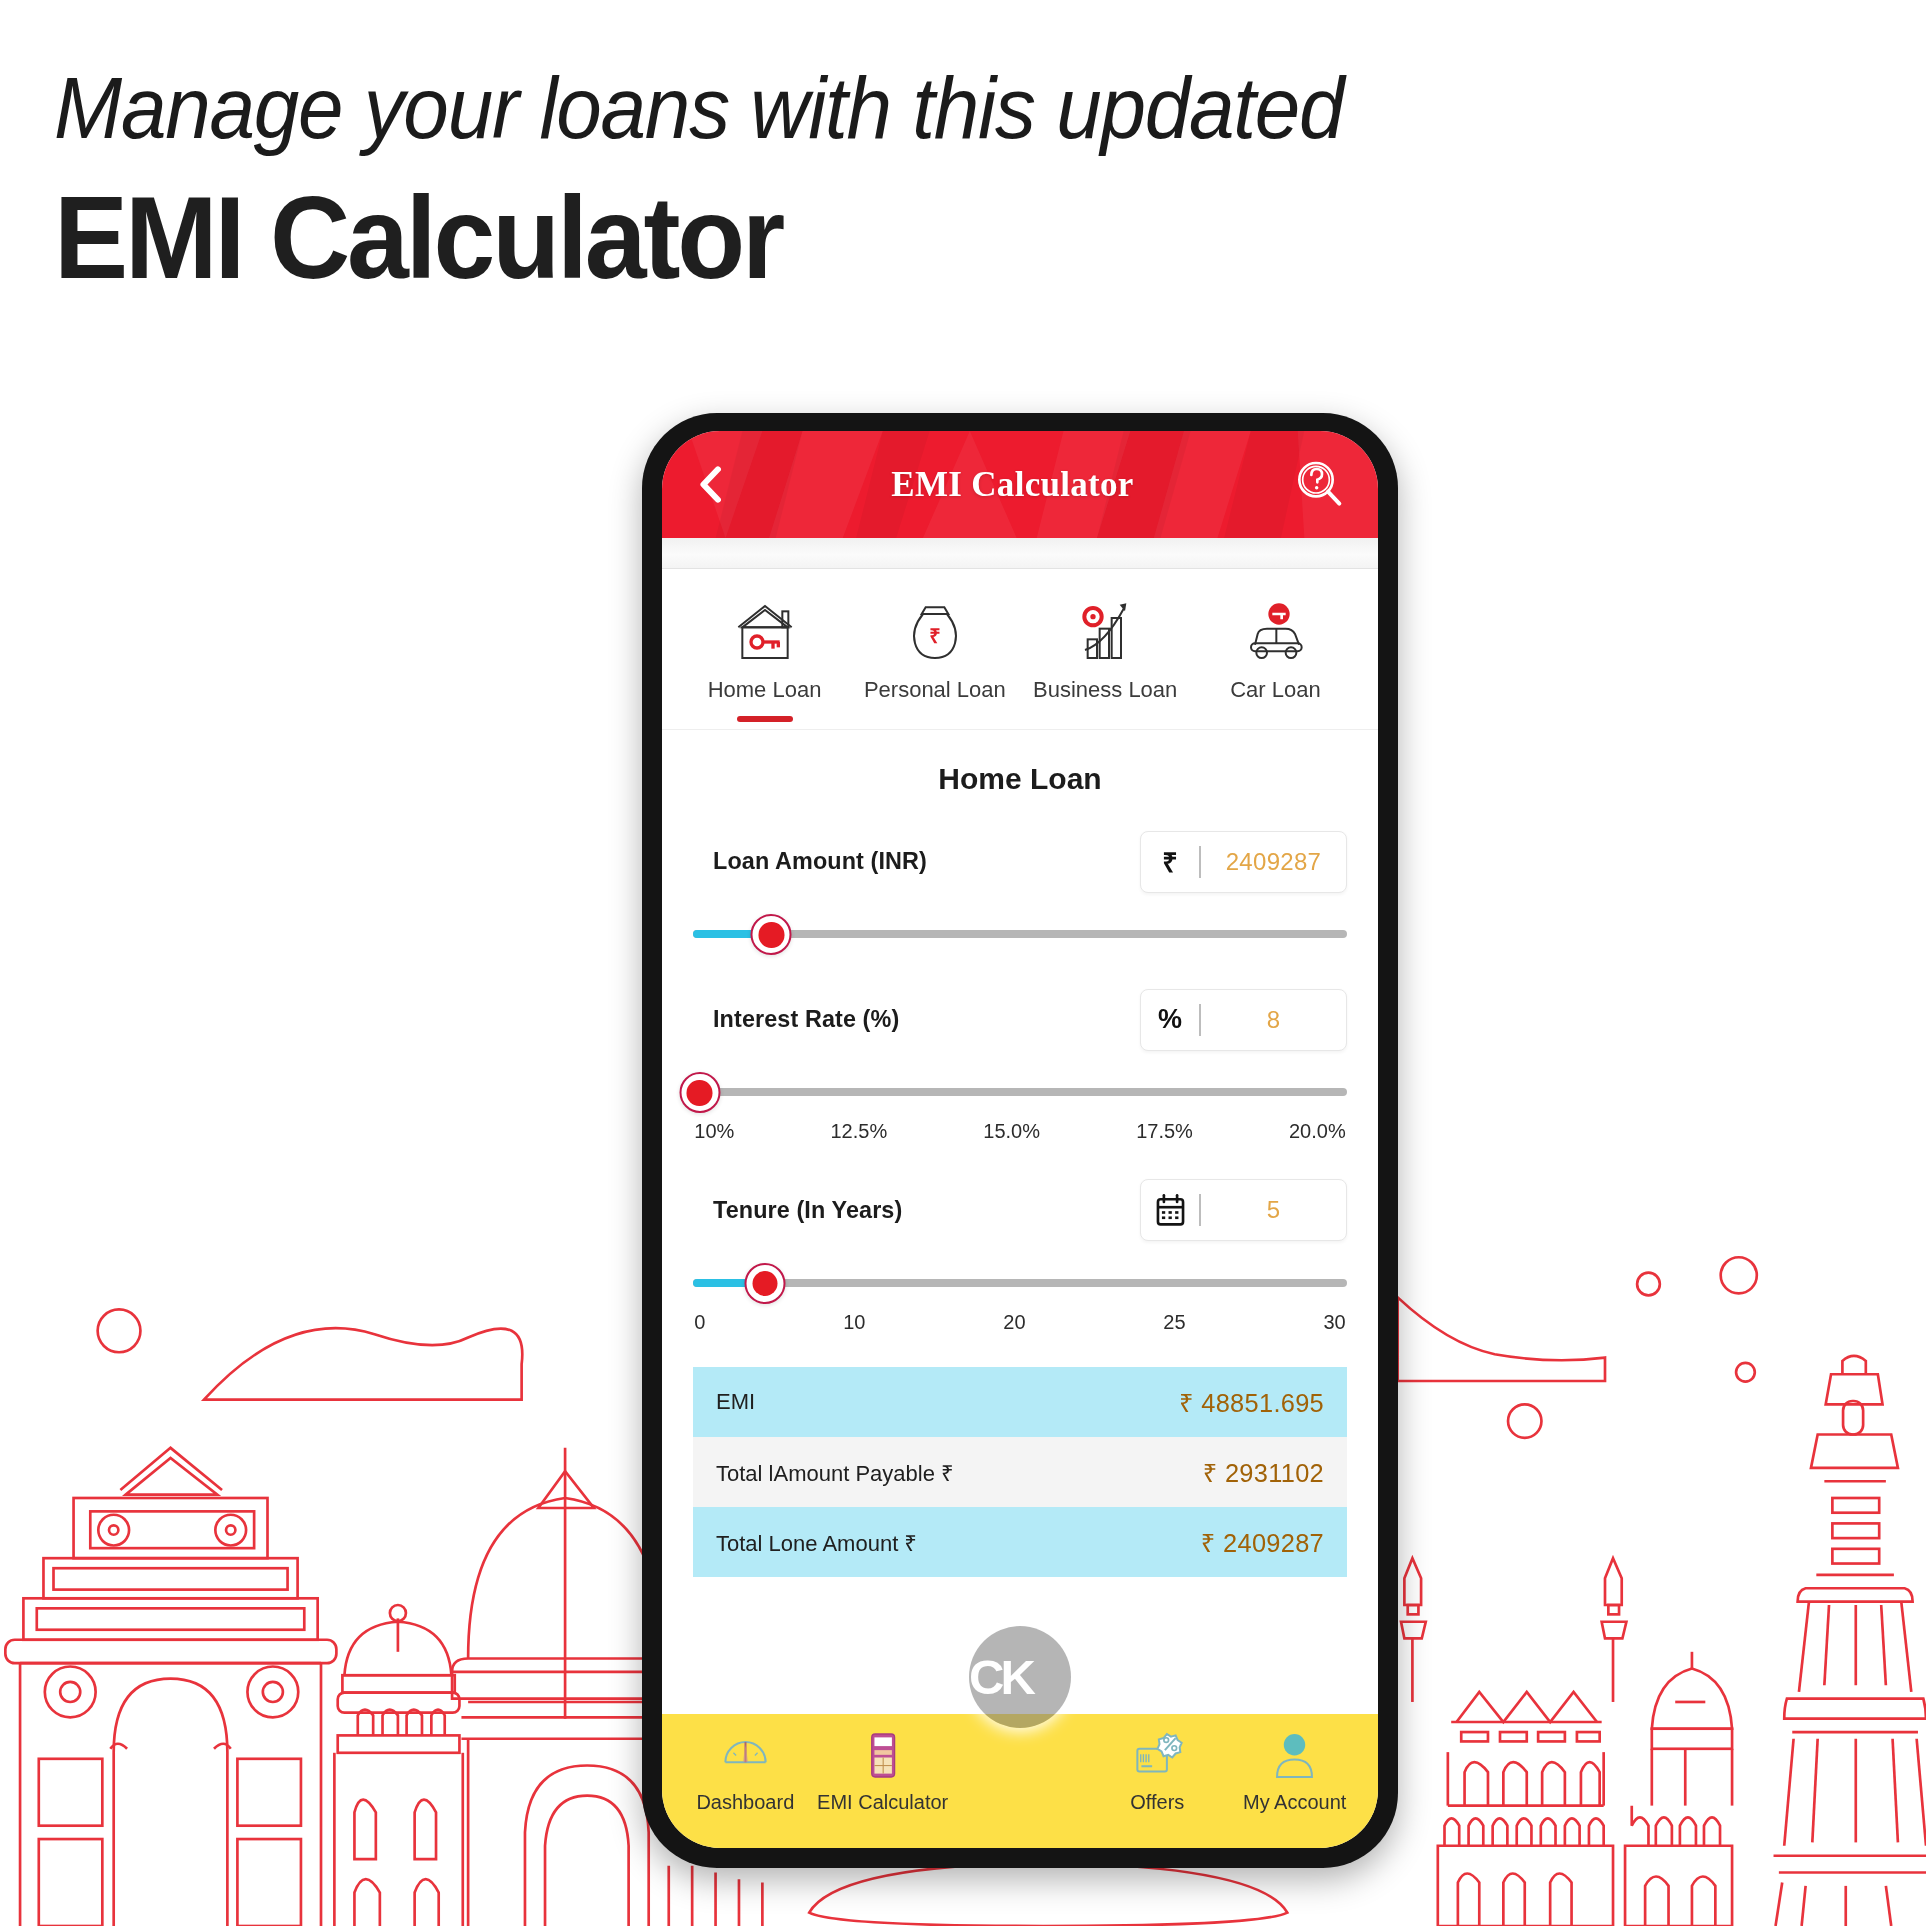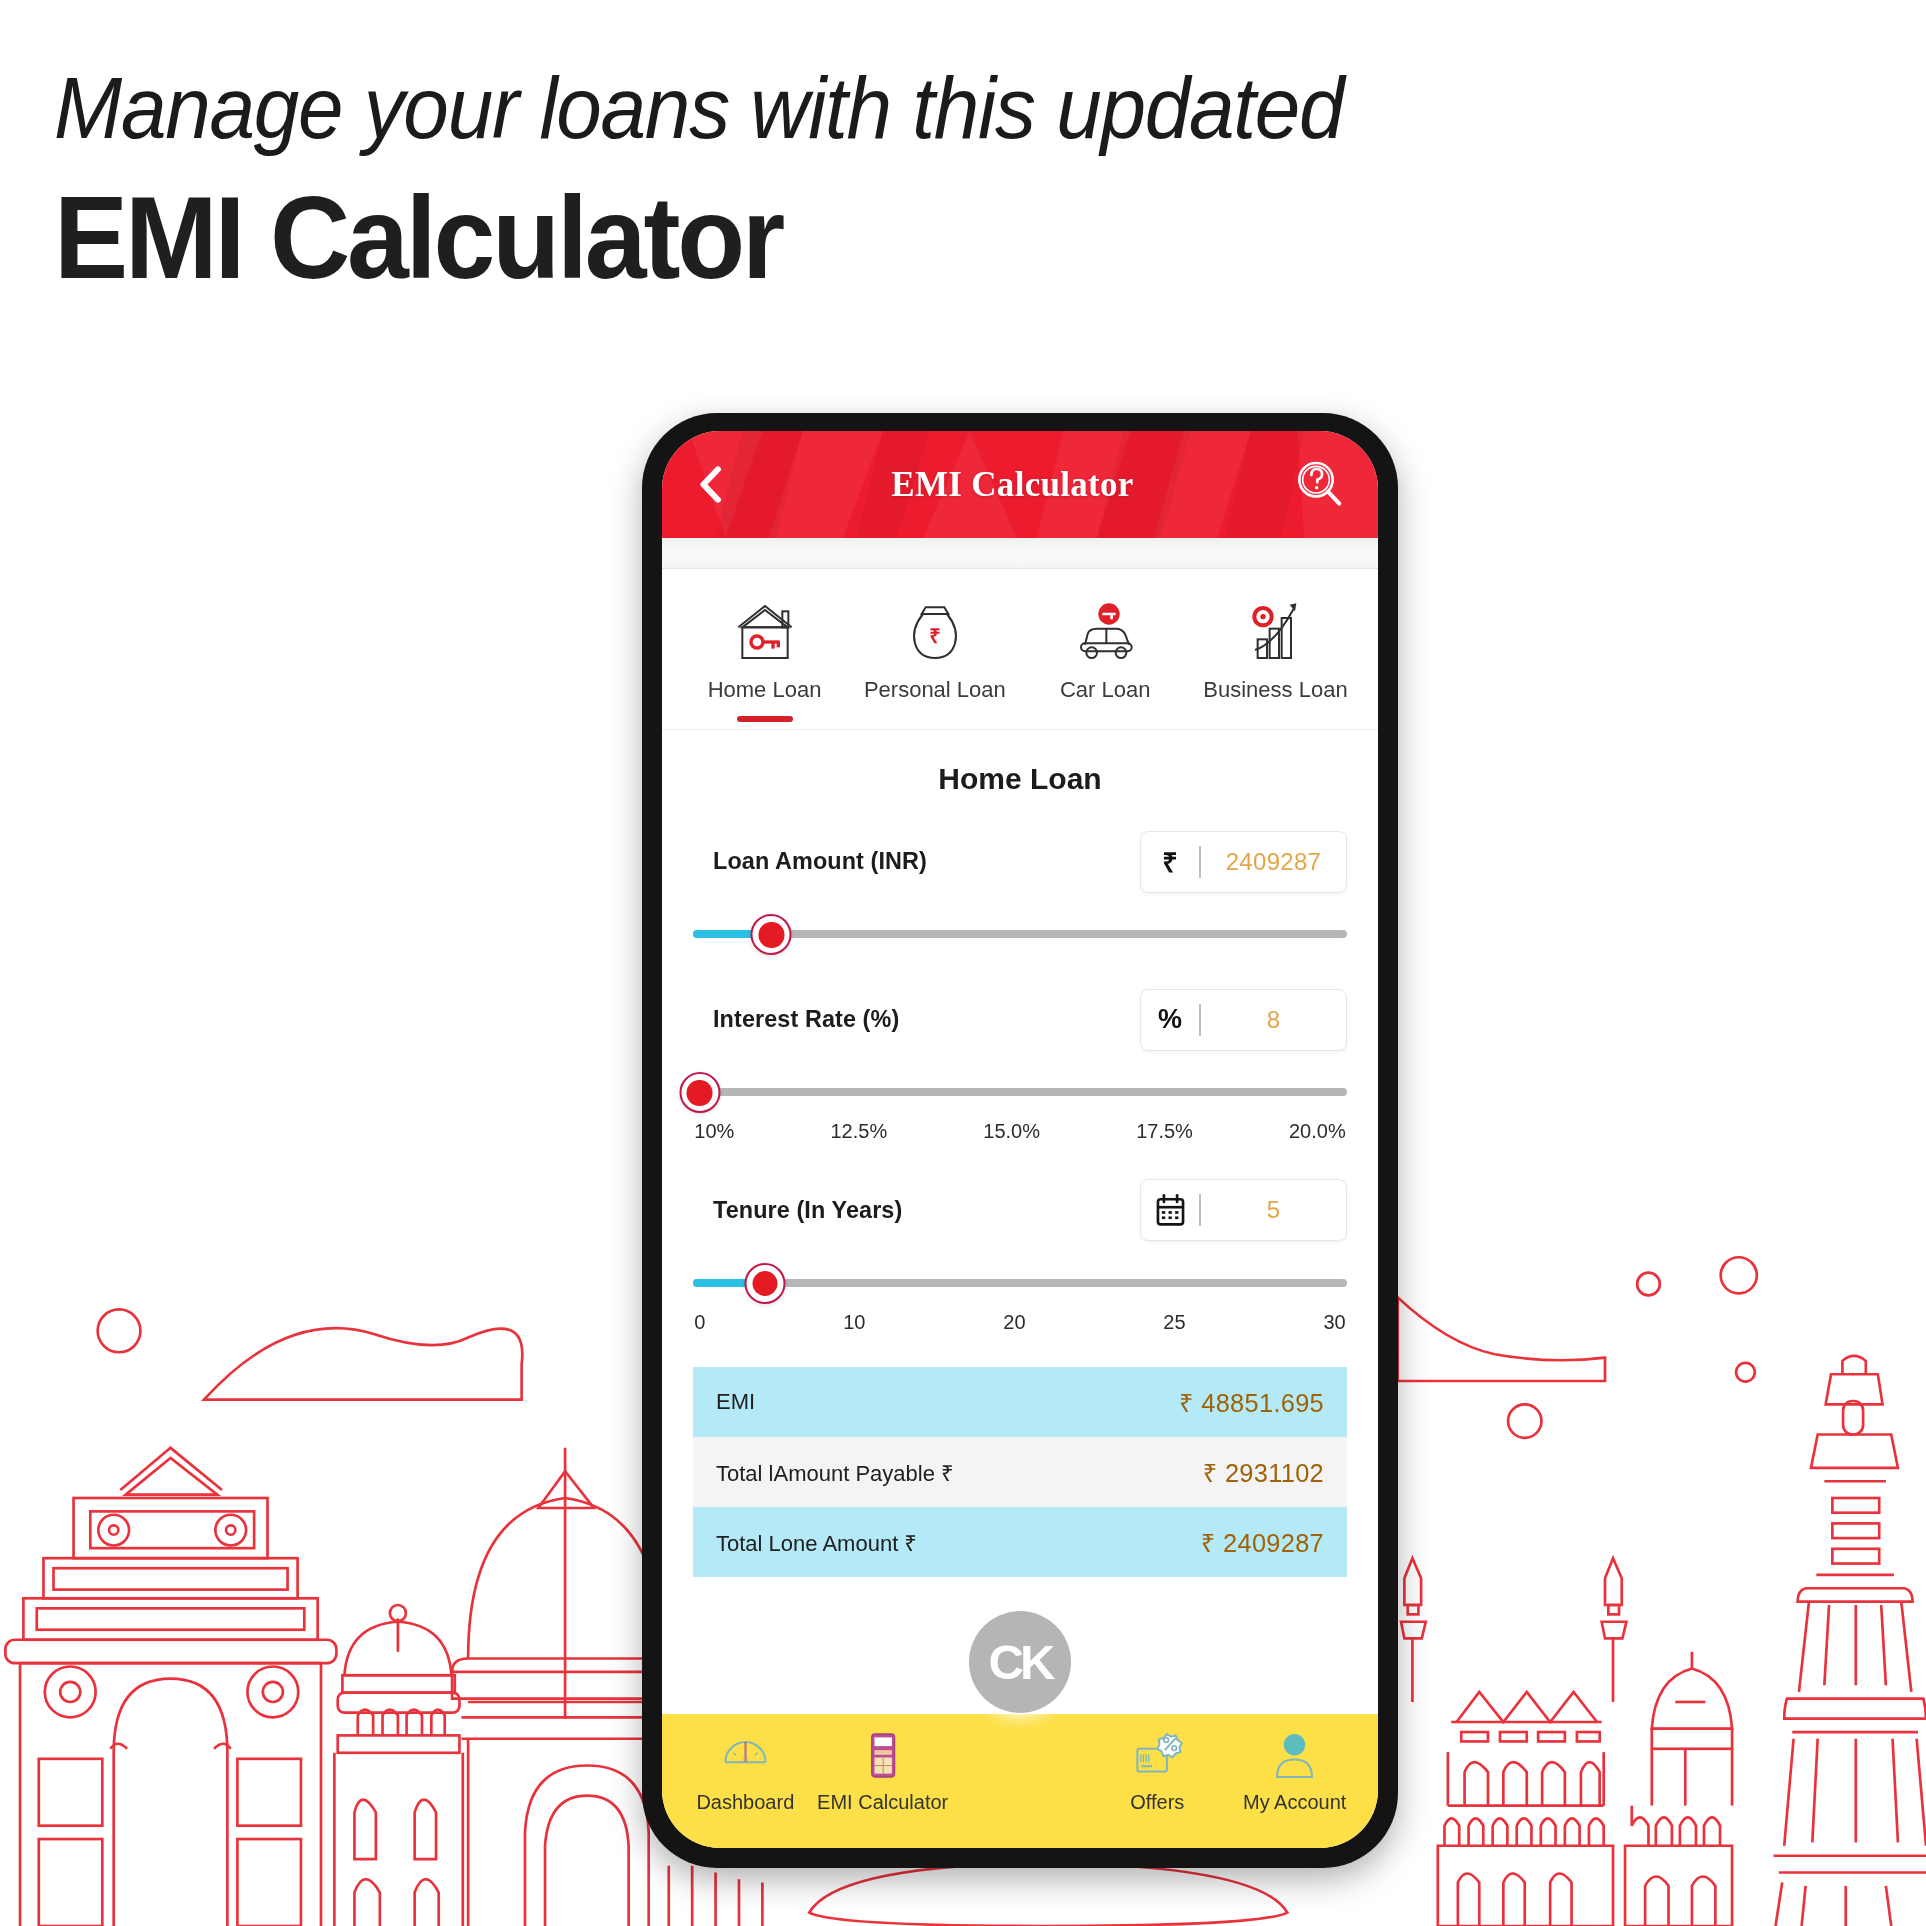--- a/index.html
+++ b/index.html
@@ -256,26 +256,26 @@
     font-size:25.4px;
     color:#a16207;
     font-family:"Liberation Sans", sans-serif;
     letter-spacing:0.3px;
   }
 
   
   #ck-watermark {
     position:absolute;
     left:50%;
-    bottom:135px;
+    bottom:120px;
     transform:translateX(-50%);
     width:102px; height:102px;
     border-radius:50%;
     background:rgba(120,120,120,.55);
-    display:flex; align-items:center; justify-content:center;
+    display:flex; align-items:center; justify-content:flex-start;
     z-index:7;
     box-shadow:0 4px 14.7px rgba(255,255,255,.9);
   }
   #ck-watermark span {
     color:#fff;
     font-size:49px;
     font-weight:700;
     letter-spacing:-4px;
     font-family:"Liberation Sans", sans-serif;
   }
@@ -543,46 +543,46 @@
             <text x="52" y="68" font-size="30" font-family="Liberation Sans, sans-serif" fill="#E02029" text-anchor="middle" font-weight="bold">₹</text>
           </svg>
         </div>
         <div class="tab-label">Personal Loan</div>
         <div class="tab-underline"></div>
       </div>
 
       <div class="loan-tab">
         <div class="tab-icon">
           <svg width="70" height="64" viewBox="0 0 104 96">
+            <rect x="26" y="62" width="14" height="28" fill="none" stroke="#2f2f2f" stroke-width="3"></rect>
+            <rect x="44" y="46" width="14" height="44" fill="none" stroke="#2f2f2f" stroke-width="3"></rect>
+            <rect x="62" y="30" width="14" height="60" fill="none" stroke="#2f2f2f" stroke-width="3"></rect>
+            <path d="M22 78 Q52 68 80 16" fill="none" stroke="#2f2f2f" stroke-width="3"></path>
+            <path d="M74 10 L84 8 L82 20 Z" fill="#2f2f2f"></path>
+            <circle cx="34" cy="28" r="13" fill="none" stroke="#E02029" stroke-width="6"></circle>
+            <circle cx="34" cy="28" r="4" fill="#E02029"></circle>
+          </svg>
+        </div>
+        <div class="tab-label">Business Loan</div>
+        <div class="tab-underline"></div>
+      </div>
+
+      <div class="loan-tab">
+        <div class="tab-icon">
+          <svg width="70" height="64" viewBox="0 0 104 96">
             <circle cx="58" cy="24" r="16" fill="#E02029"></circle>
             <path d="M48 24 L68 24 M62 24 L62 32" stroke="#ffffff" stroke-width="4"></path>
             <path d="M22 70 L26 54 Q28 46 40 46 L68 46 Q78 46 82 54 L88 70" fill="none" stroke="#2f2f2f" stroke-width="3"></path>
             <rect x="16" y="68" width="76" height="12" rx="6" fill="none" stroke="#2f2f2f" stroke-width="3"></rect>
             <circle cx="32" cy="82" r="8" fill="none" stroke="#2f2f2f" stroke-width="3"></circle>
             <circle cx="76" cy="82" r="8" fill="none" stroke="#2f2f2f" stroke-width="3"></circle>
             <line x1="54" y1="46" x2="54" y2="68" stroke="#2f2f2f" stroke-width="3"></line>
           </svg>
         </div>
         <div class="tab-label">Car Loan</div>
-        <div class="tab-underline"></div>
-      </div>
-
-      <div class="loan-tab">
-        <div class="tab-icon">
-          <svg width="70" height="64" viewBox="0 0 104 96">
-            <rect x="26" y="62" width="14" height="28" fill="none" stroke="#2f2f2f" stroke-width="3"></rect>
-            <rect x="44" y="46" width="14" height="44" fill="none" stroke="#2f2f2f" stroke-width="3"></rect>
-            <rect x="62" y="30" width="14" height="60" fill="none" stroke="#2f2f2f" stroke-width="3"></rect>
-            <path d="M22 78 Q52 68 80 16" fill="none" stroke="#2f2f2f" stroke-width="3"></path>
-            <path d="M74 10 L84 8 L82 20 Z" fill="#2f2f2f"></path>
-            <circle cx="34" cy="28" r="13" fill="none" stroke="#E02029" stroke-width="6"></circle>
-            <circle cx="34" cy="28" r="4" fill="#E02029"></circle>
-          </svg>
-        </div>
-        <div class="tab-label">Business Loan</div>
         <div class="tab-underline"></div>
       </div>
 
     </div>
 
     <div id="app-body">
 
       <div id="section-title">Home Loan</div>
 
       <div class="field-block">

